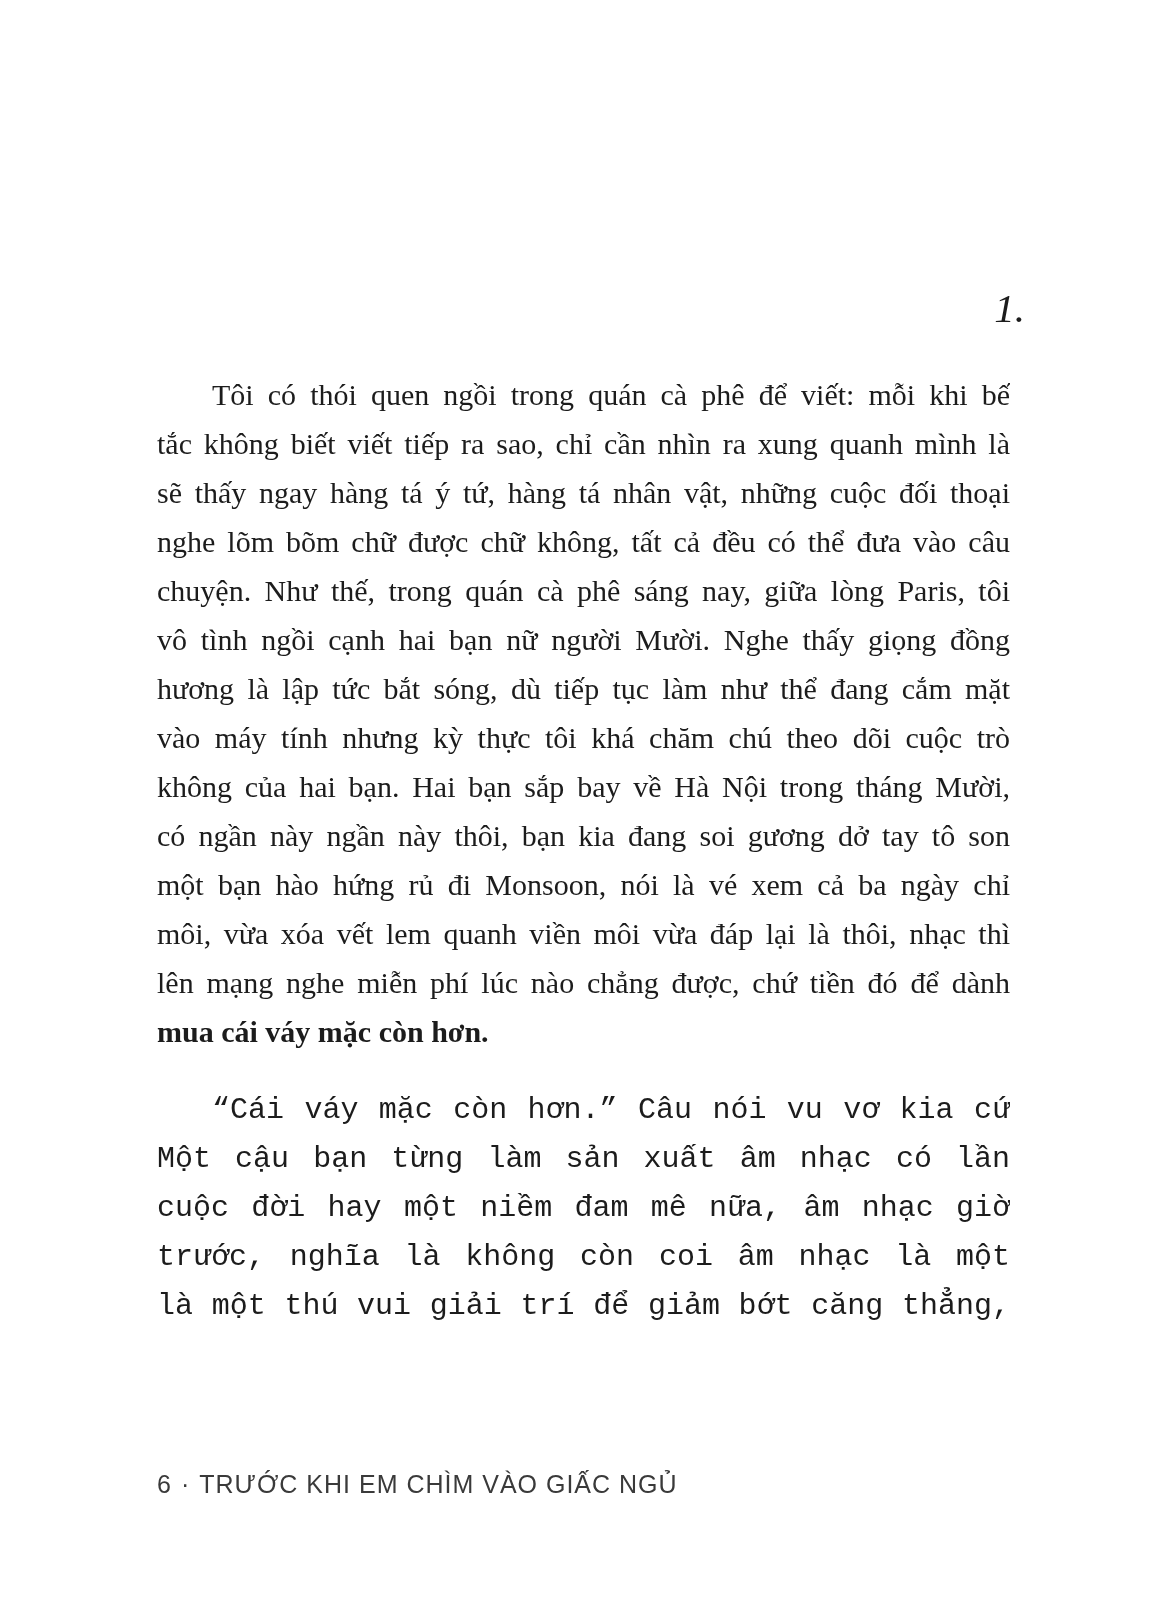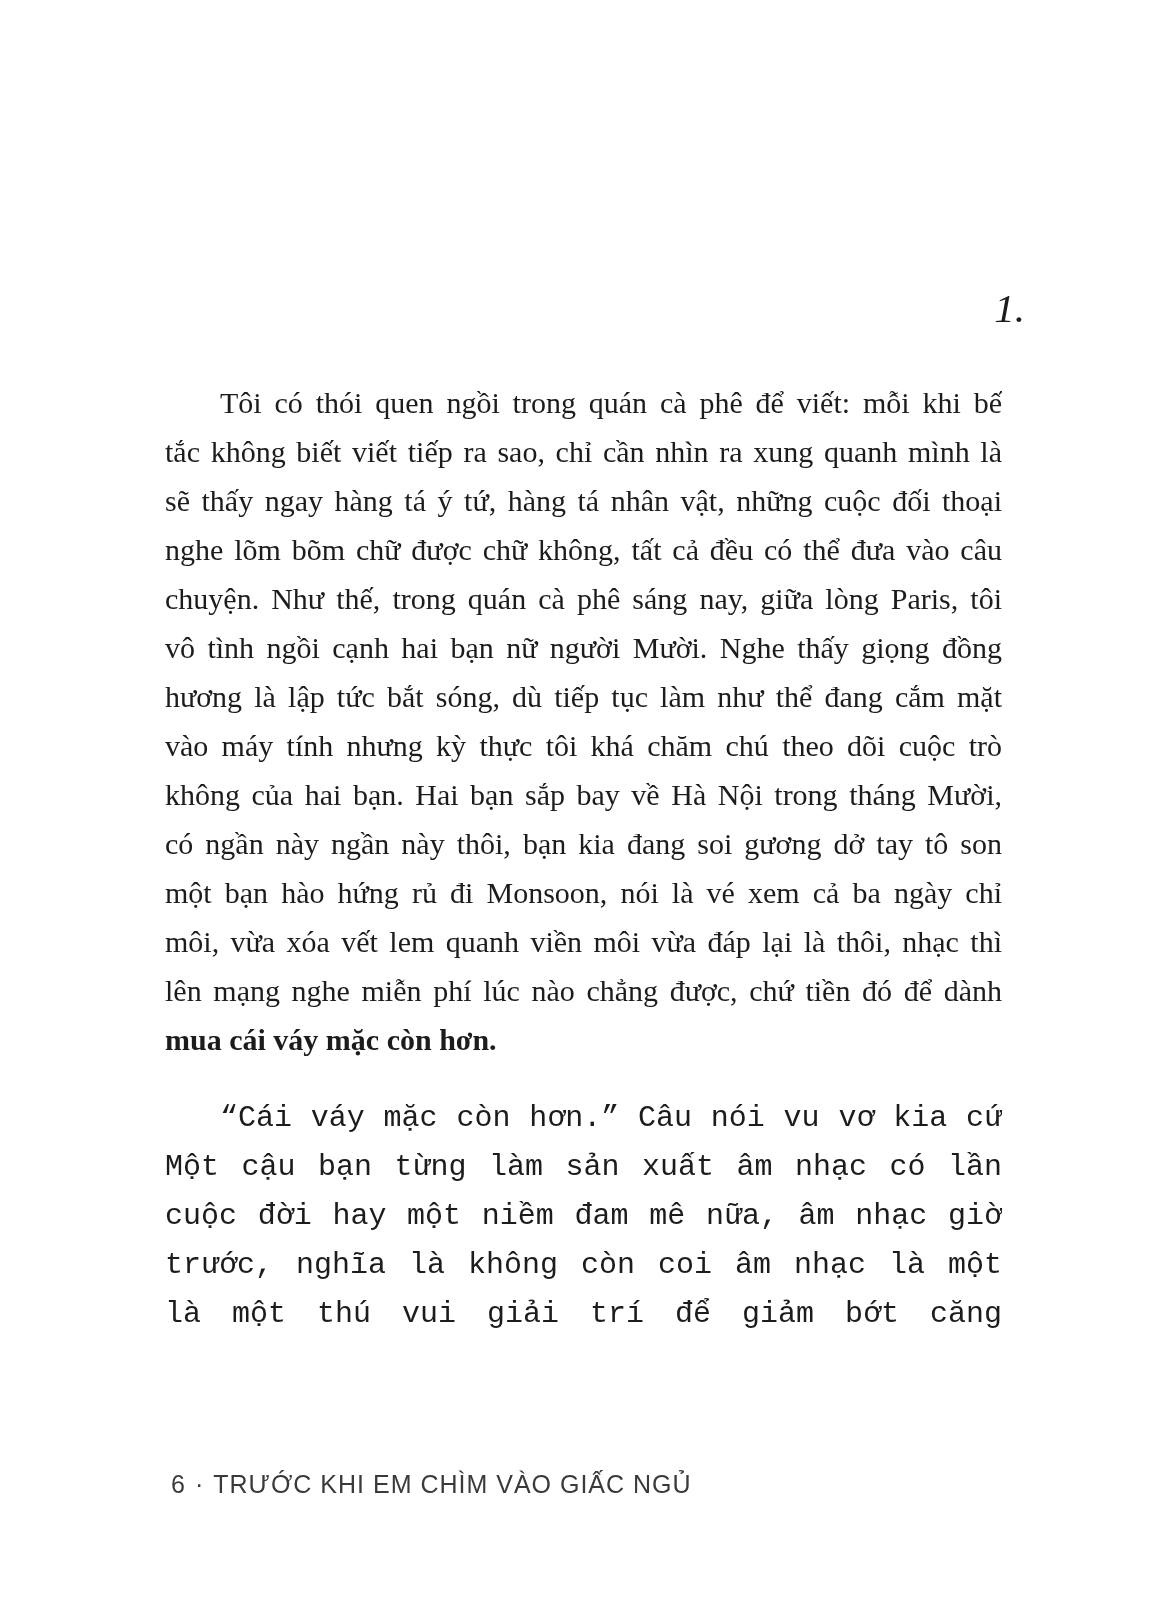--- a/index.html
+++ b/index.html
@@ -30,21 +30,21 @@
   .body-text {
     position: absolute;
     left: 157px;
     top: 370px;
     width: 853px;
     font-size: 30px;
     line-height: 49px;
     color: #1c1c1c;
   }
   .paragraph {
-    margin: 8px;
+    margin: 0;
     padding: 0;
   }
   .paragraph + .paragraph {
     margin-top: 30px;
     font-family: Liberation Mono, monospace;
   }
   .line {
     height: 49px;
     overflow: hidden;
     text-align: justify;
@@ -52,21 +52,21 @@
   }
   .line.first {
     text-indent: 55px;
   }
   .line.last-left {
     text-align-last: left;
     font-weight: bold;
   }
   .footer {
     position: absolute;
-    left: 171px;
+    left: 157px;
     top: 1470px;
     font-family: "Liberation Sans", "DejaVu Sans", sans-serif;
     font-size: 25px;
     letter-spacing: 1px;
     color: #3a3a3a;
     white-space: nowrap;
   }
   .footer .sep {
     display: inline-block;
     margin: 0 9px;

